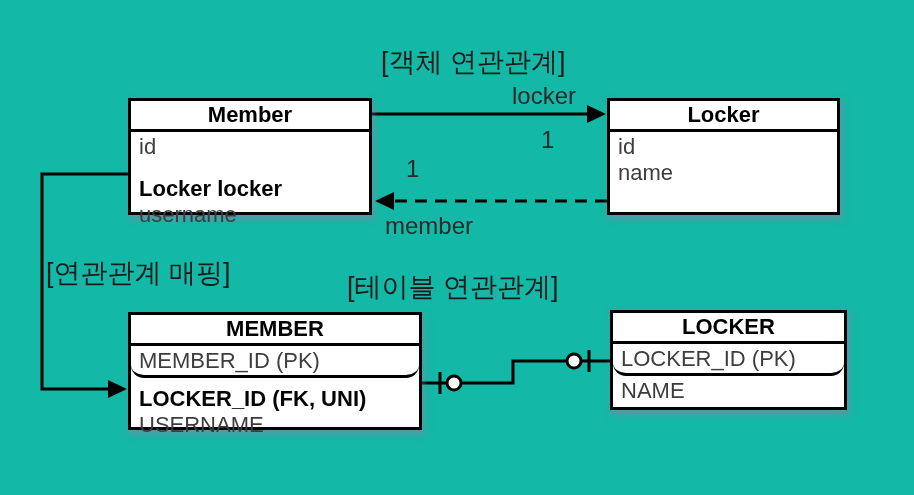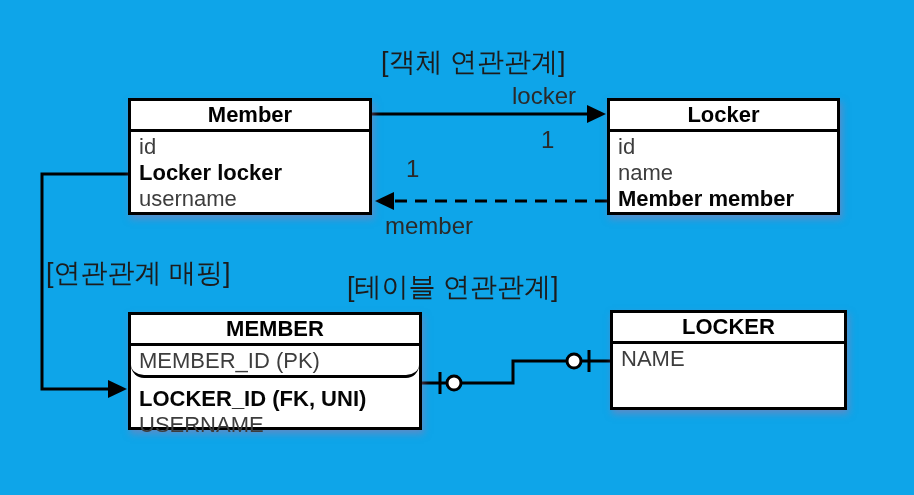--- a/index.html
+++ b/index.html
@@ -1,35 +1,35 @@
 <!DOCTYPE html>
 <html><head>
 <meta charset="utf-8">
 <style>
   html,body{margin:0;padding:0;background:#fff;}
   .canvas{
-    position:relative;width:914px;height:495px;background:#0ea5e9;overflow:hidden;
+    position:relative;width:914px;height:495px;background:#14b8a6;overflow:hidden;
     font-family:"Liberation Sans","DejaVu Sans",sans-serif;
   }
   .overlay{position:absolute;left:0;top:0;width:914px;height:495px;}
   .lbl{position:absolute;color:#1c1c1c;white-space:nowrap;}
   .lbl.kr{font-size:27px;}
   .lbl.role{font-size:24px;color:#2a2a2a;}
   .lbl.mult{font-size:24px;color:#2a2a2a;}
   .uml-box{
     position:absolute;background:#fff;border:3px solid #000;box-sizing:border-box;
     box-shadow:2px 4px 7px rgba(168,115,168,.5);
   }
   .uml-header{
     font-weight:bold;text-align:center;border-bottom:3px solid #000;
     font-size:22px;height:28px;line-height:28px;color:#000;
   }
   .uml-fields{padding:2px 0 12px 8px;}
   .field{font-size:22px;line-height:26px;color:#3d3d3d;white-space:nowrap;}
-  .field.bold{font-weight:bold;color:#050505;}
+  .field.bold{font-weight:bold;color:#050505;margin-top:16px;}
   .tbl-row{
     font-size:22px;line-height:29px;padding-left:8px;color:#3d3d3d;white-space:nowrap;
   }
   .tbl-row.divided{border-bottom:3px solid #000;border-radius:13px;}
   .tbl-row.bold{font-weight:bold;color:#050505;}
   .tbl-row.tight{line-height:26px;}
 </style>
 </head>
 <body>
 
@@ -77,29 +77,29 @@
       <div class="field bold">Locker locker</div>
       <div class="field">username</div>
     </div>
   </div>
 
   <div class="uml-box" style="left:607px;top:98px;width:233px;height:117px;">
     <div class="uml-header">Locker</div>
     <div class="uml-fields">
       <div class="field">id</div>
       <div class="field">name</div>
-      <div class="field bold">Member member</div>
     </div>
   </div>
 
   <div class="uml-box" style="left:128px;top:312px;width:294px;height:118px;">
     <div class="uml-header">MEMBER</div>
     <div class="tbl-row divided">MEMBER_ID (PK)</div>
     <div class="tbl-row bold tight" style="padding-top:8px;">LOCKER_ID (FK, UNI)</div>
     <div class="tbl-row tight">USERNAME</div>
   </div>
 
   <div class="uml-box" style="left:610px;top:310px;width:237px;height:100px;">
     <div class="uml-header">LOCKER</div>
+    <div class="tbl-row divided">LOCKER_ID (PK)</div>
     <div class="tbl-row">NAME</div>
   </div>
 
 </div>
 
 </body></html>

